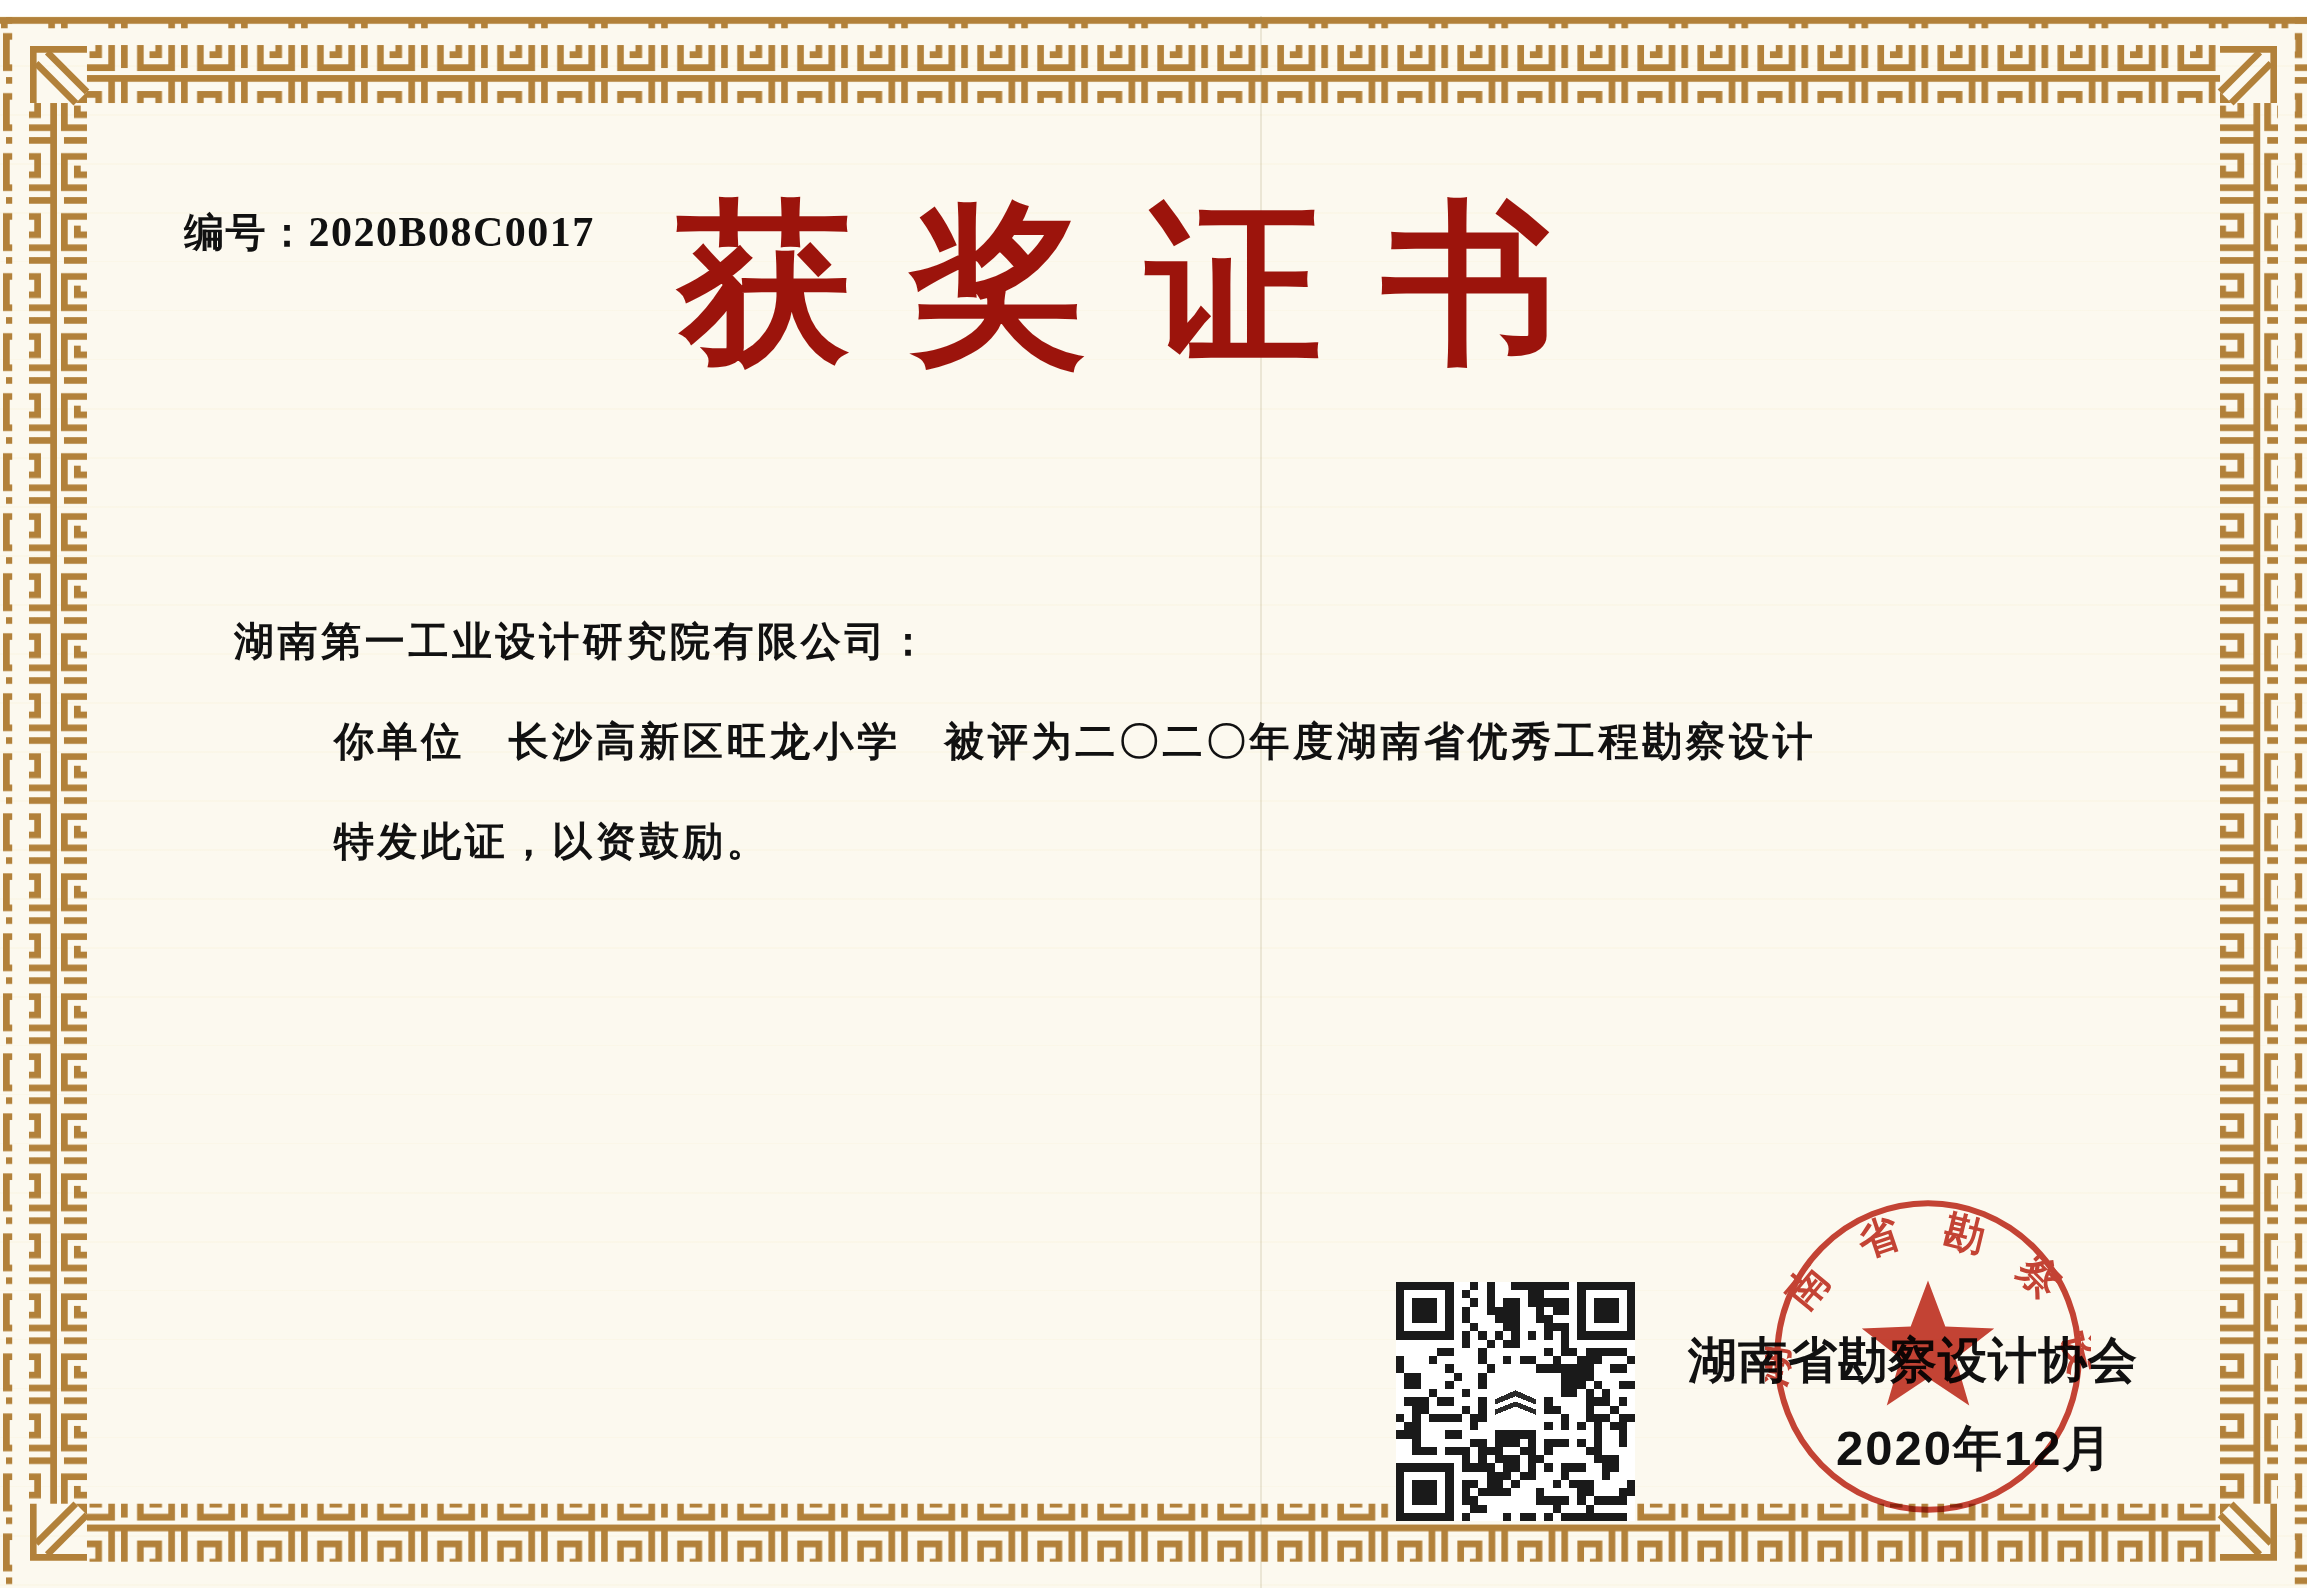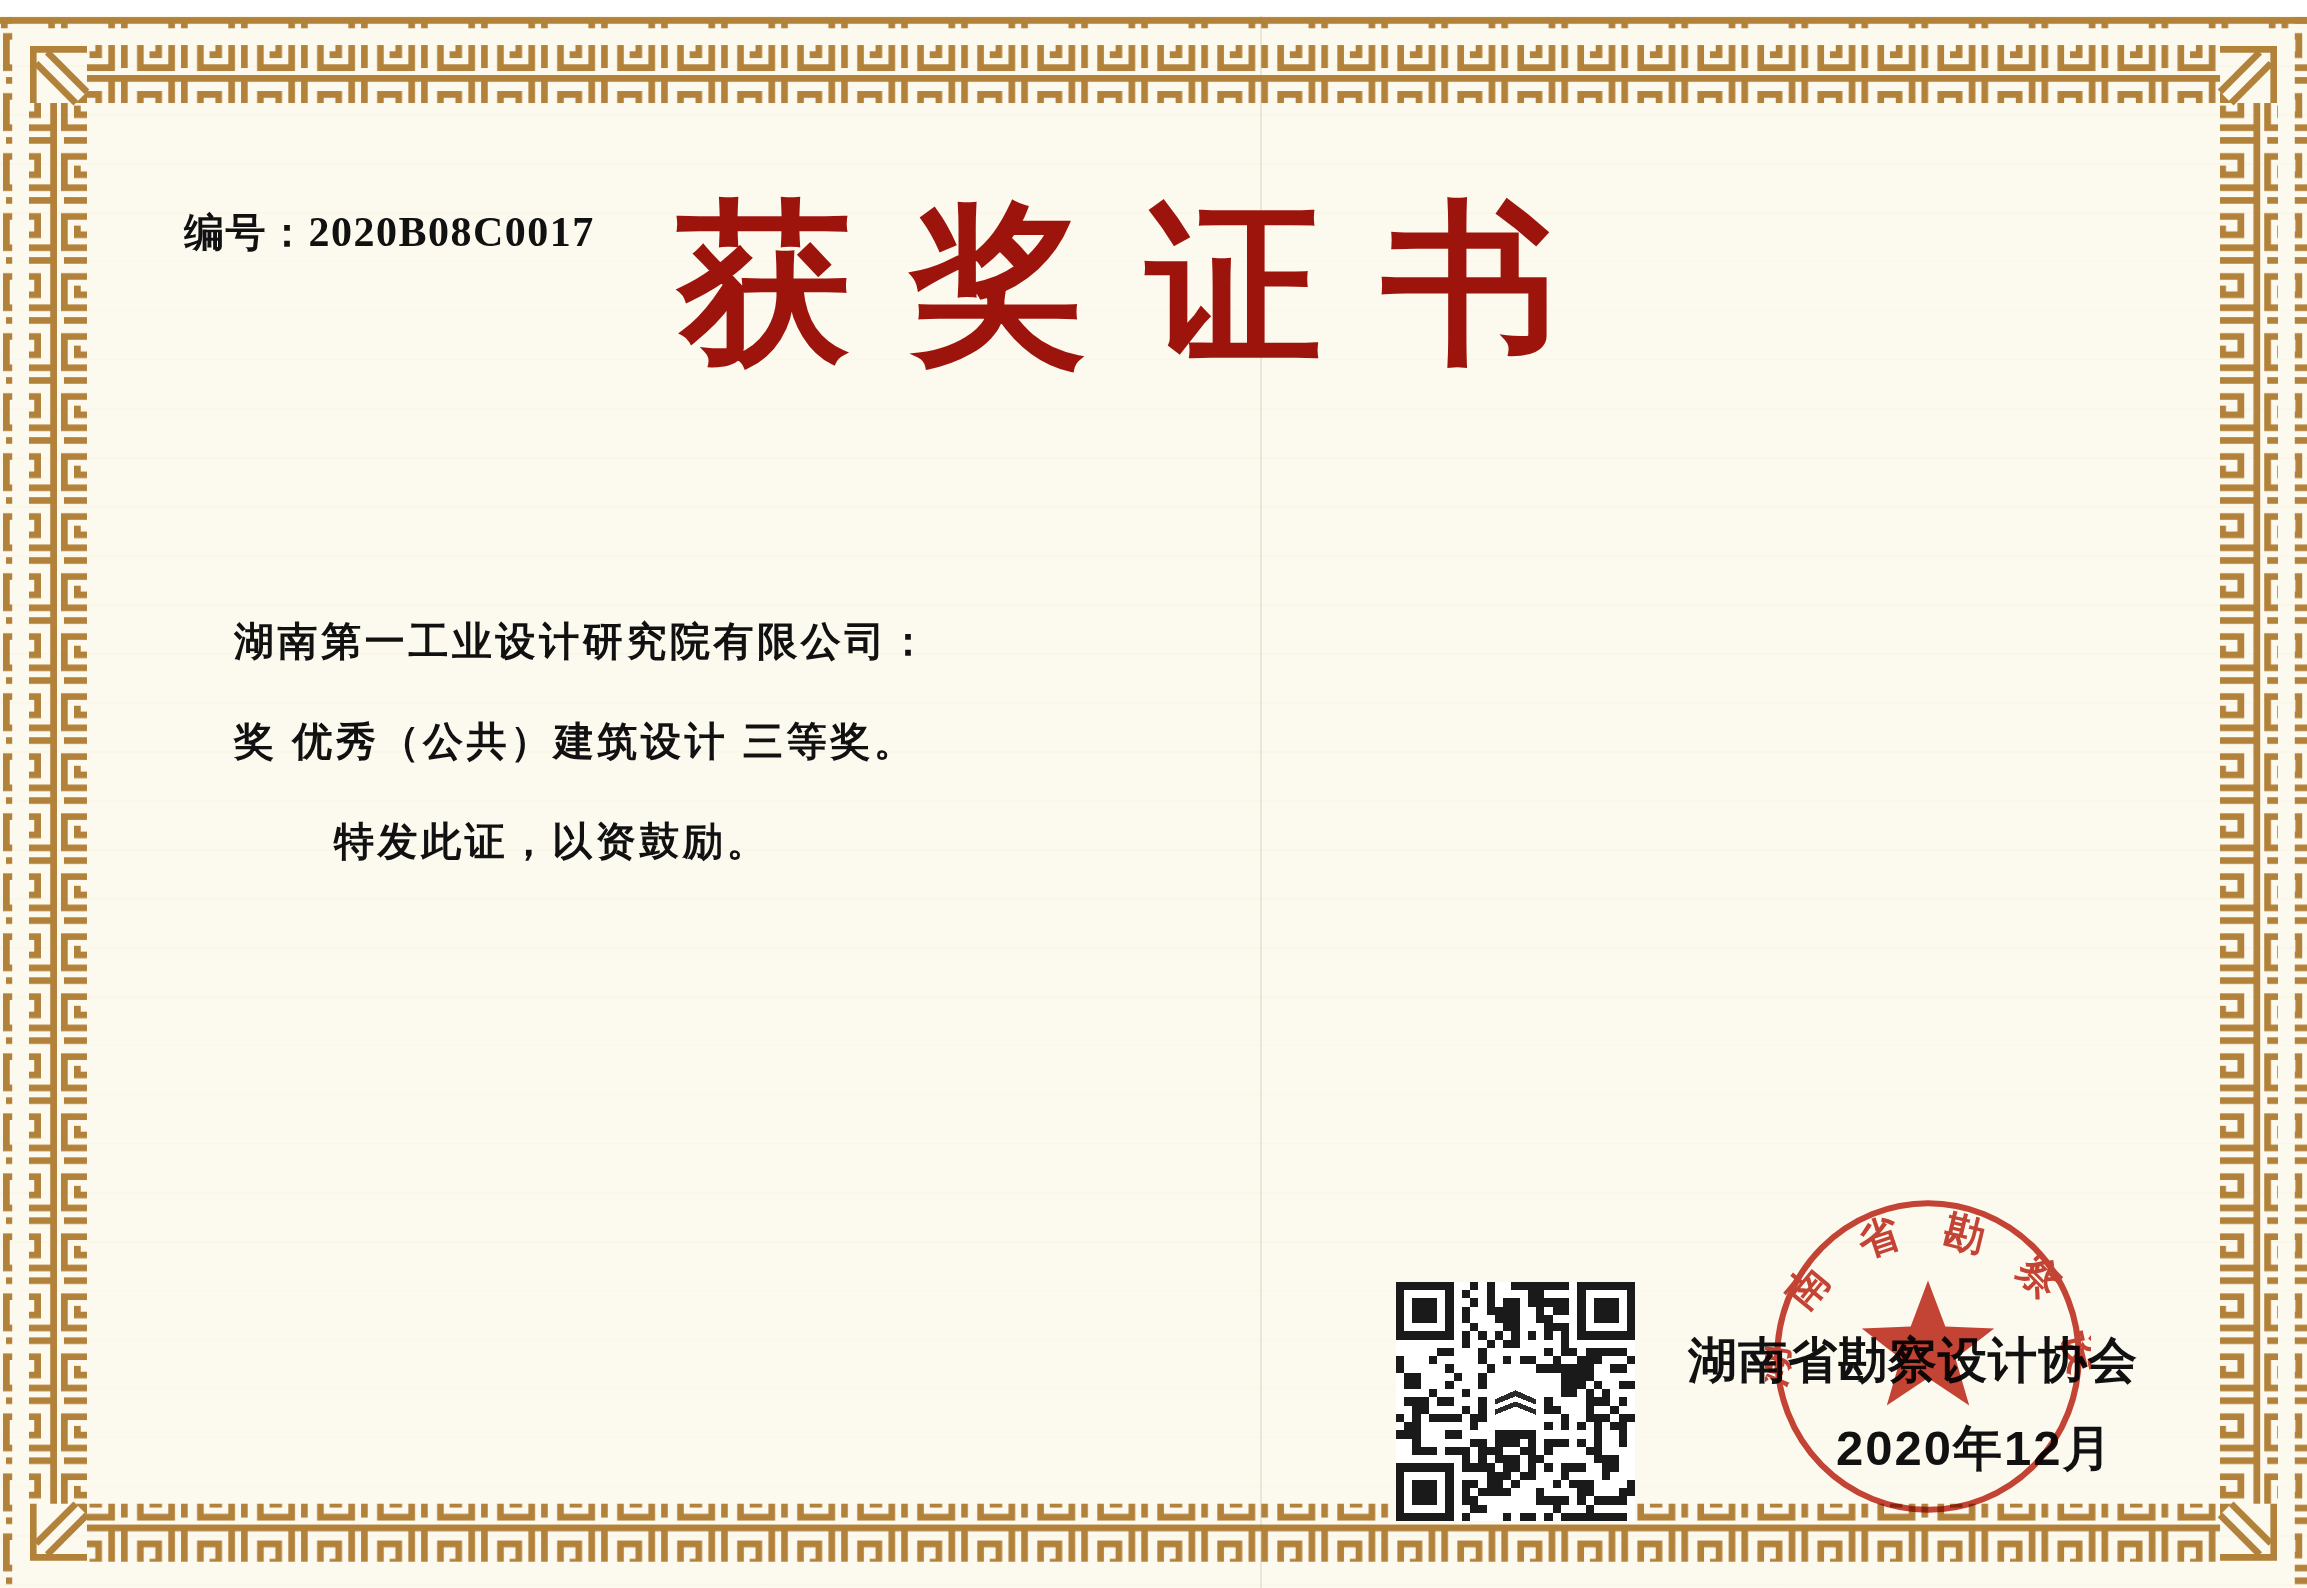--- a/index.html
+++ b/index.html
@@ -73,21 +73,21 @@
   </svg>
 
   <div class="crease"></div>
 
   <div class="serial"><span>编号：</span><span class="num">2020B08C0017</span></div>
 
   <div class="title">获奖证书</div>
 
   <div class="body-block">
     <div class="bline">湖南第一工业设计研究院有限公司：</div>
-    <div class="bline">奖 优秀（公共）建筑设计 三等奖。</div>
+    <div class="bline indent">你单位　长沙高新区旺龙小学　被评为二〇二〇年度湖南省优秀工程勘察设计</div>
     <div class="bline indent">特发此证，以资鼓励。</div>
   </div>
 
   <svg id="qr-svg" class="qr" viewBox="0 0 464 464" shape-rendering="crispEdges">
       <rect x="0" y="0" width="464" height="464" fill="#ffffff"></rect>
       <rect x="144" y="0" width="16" height="16" fill="#1a1a1a"></rect>
       <rect x="176" y="0" width="16" height="16" fill="#1a1a1a"></rect>
       <rect x="224" y="0" width="16" height="16" fill="#1a1a1a"></rect>
       <rect x="240" y="0" width="16" height="16" fill="#1a1a1a"></rect>
       <rect x="256" y="0" width="16" height="16" fill="#1a1a1a"></rect>

